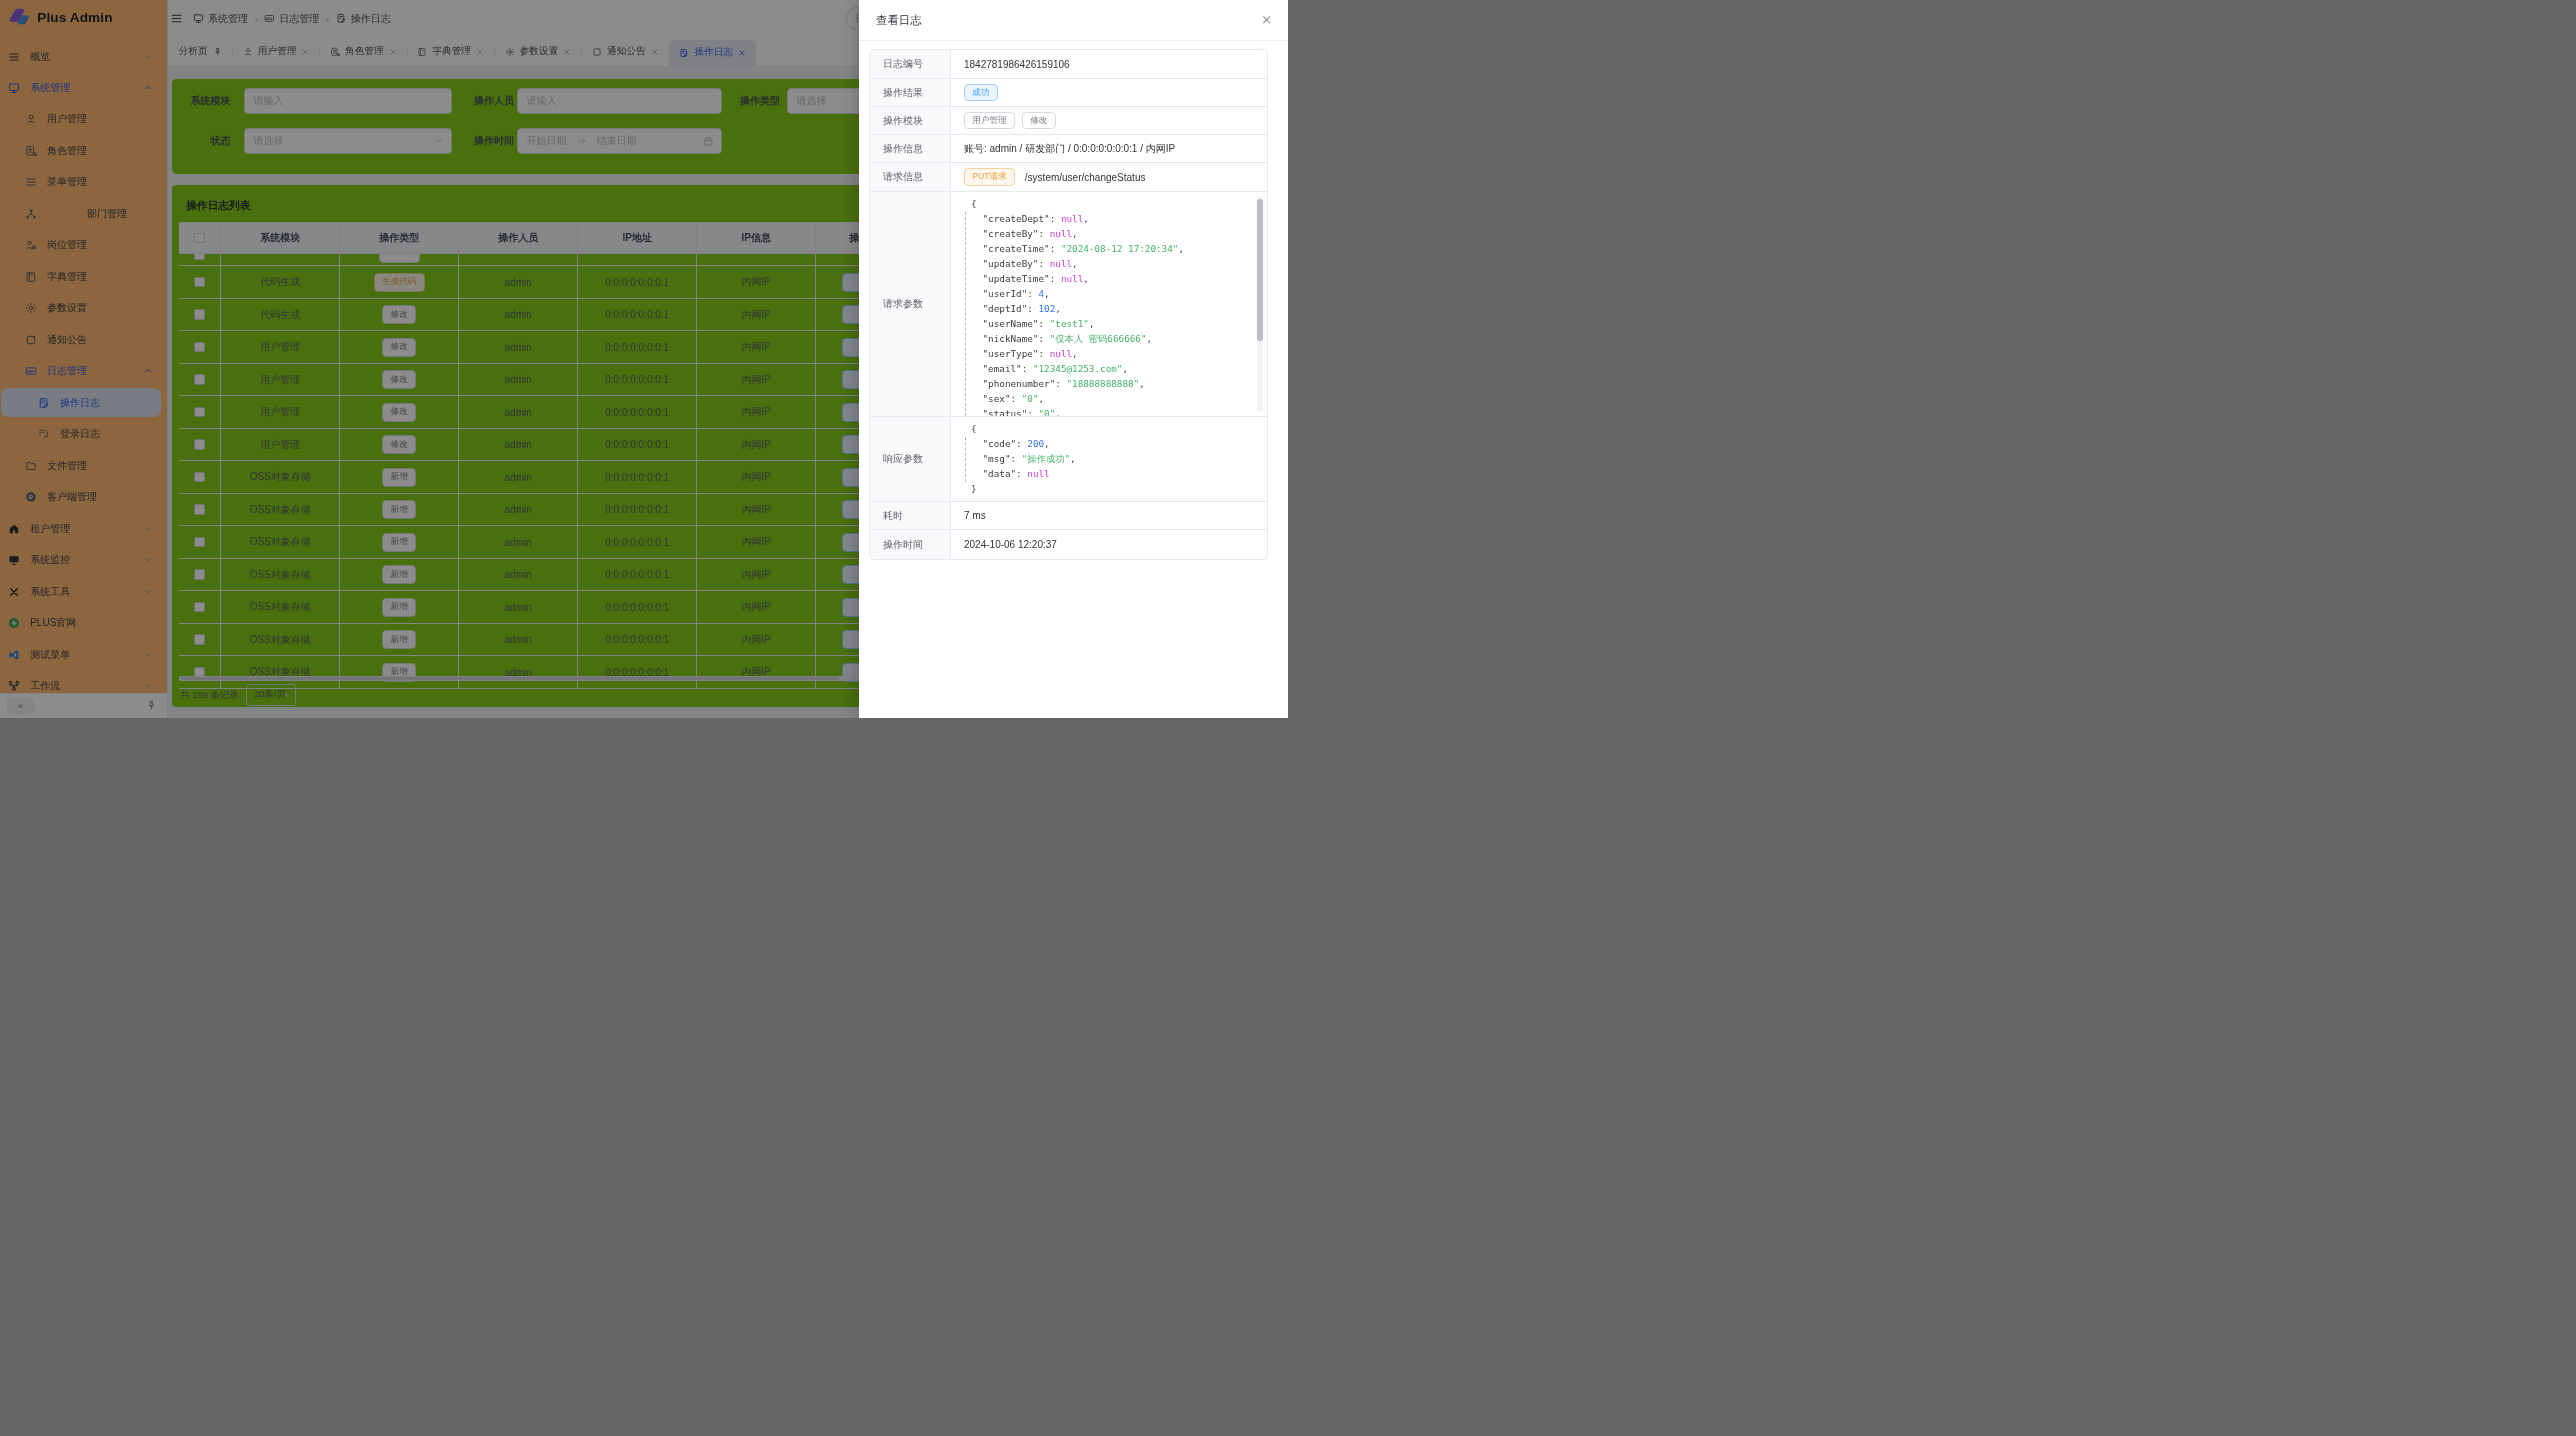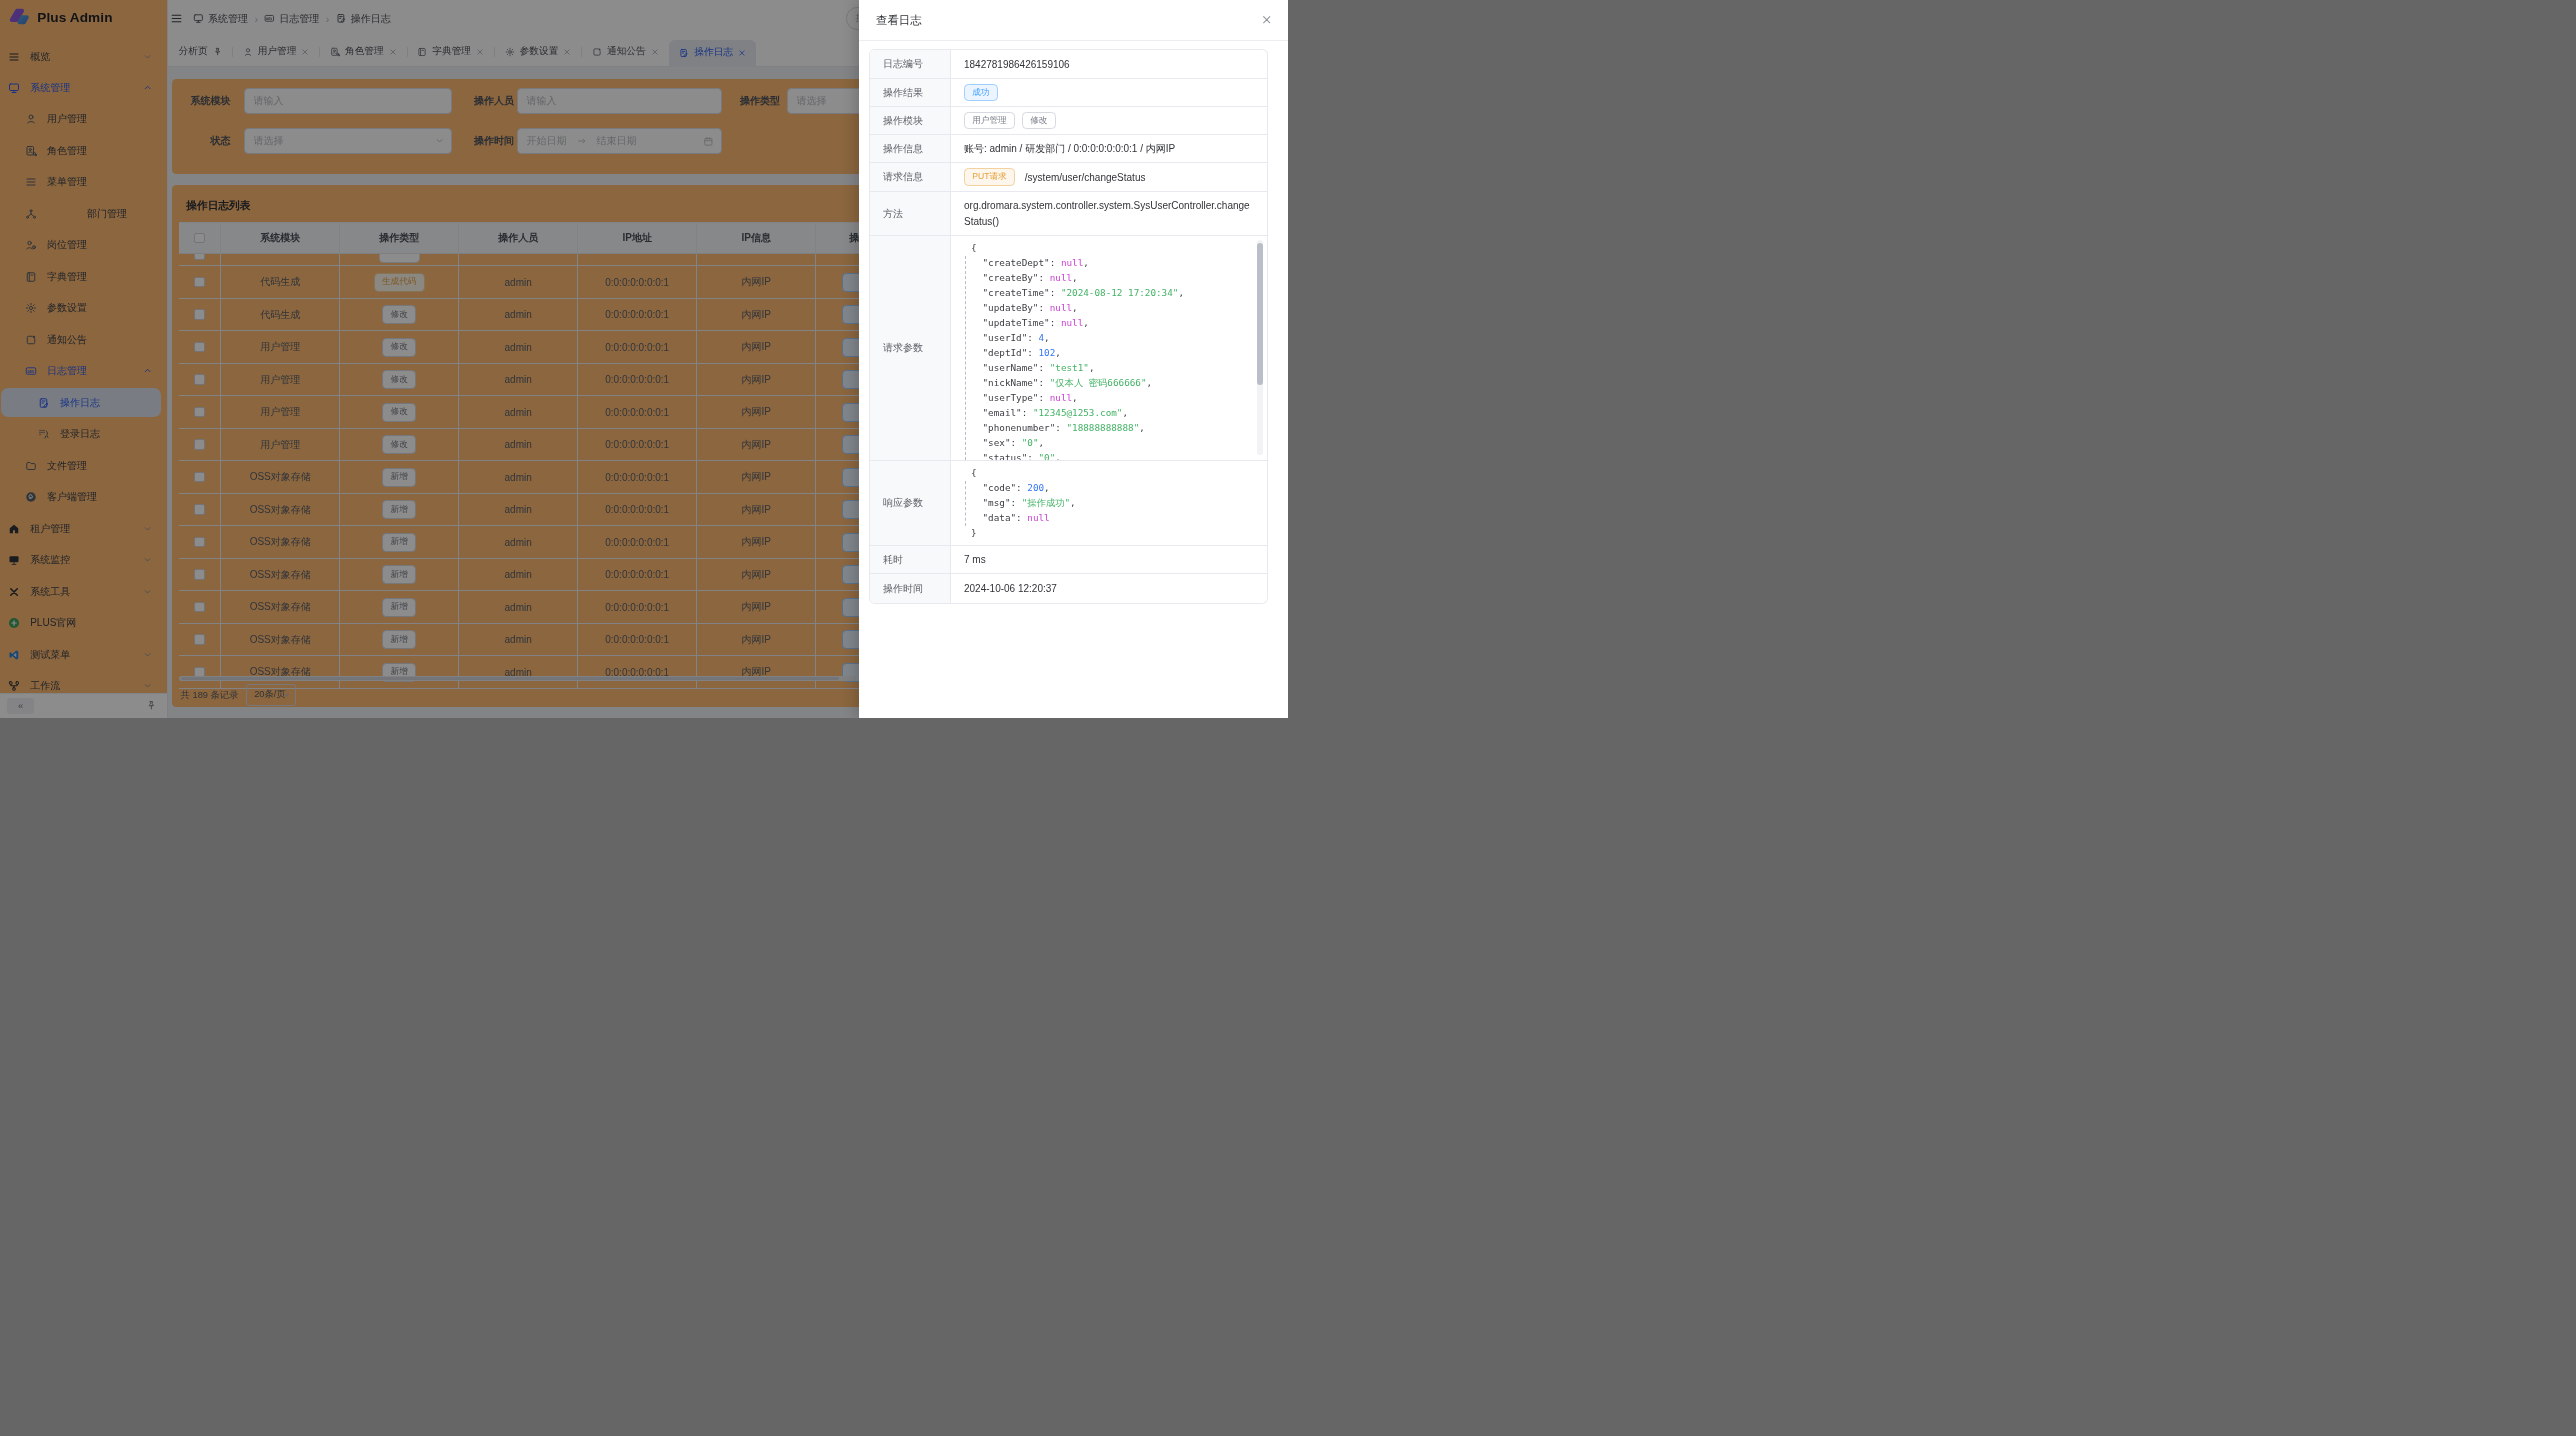--- a/index.html
+++ b/index.html
@@ -44,21 +44,21 @@
           display:flex;align-items:stretch;padding-left:8.6px;z-index:5;}
   .tab{position:relative;display:flex;align-items:center;gap:5px;padding:0 10px;font-size:9.7px;color:#4d525a;cursor:pointer;white-space:nowrap;}
   .tab .tic{width:10px;height:10px;display:inline-flex;color:#6a6f78;}
   .tab .tclose{width:7.9px;height:7.9px;display:inline-flex;color:#9ba0a8;cursor:pointer;}
   .tab .tpin{width:9.3px;height:9.3px;display:inline-flex;color:#3f444c;}
   .tab.active{background:#e7ebf2;border-radius:5.7px 5.7px 0 0;margin-top:2.9px;color:#2e5ef0;}
   .tab.active .tic,.tab.active .tclose{color:#2e5ef0;}
   .tsep{width:0.7px;height:10px;background:#e8eaee;align-self:center;}
 
   
-  .card{position:absolute;background:#fdba74;border-radius:4.3px;}
+  .card{position:absolute;background:#84cc16;border-radius:4.3px;}
   #filter-card{left:172px;top:79px;width:1106px;height:95px;}
   .f-label{position:absolute;font-size:10px;color:#4e545e;font-weight:600;text-align:right;transform:translateY(-50%);}
   .inp{position:absolute;height:26px;border:0.7px solid #dcdfe6;border-radius:4.3px;background:#fff;box-sizing:border-box;
        display:flex;align-items:center;padding:0 8.6px;font-size:10px;color:#b6b9bf;}
   .inp .sel-caret{position:absolute;right:7.2px;width:9.3px;height:9.3px;color:#b6b9bf;display:inline-flex;}
   .range{justify-content:flex-start;gap:0;}
   .range .arrow{width:10px;height:10px;color:#b6b9bf;margin:0 10px;display:inline-flex;}
   .range .cal{position:absolute;right:7.2px;width:10.7px;height:10.7px;color:#b6b9bf;display:inline-flex;}
 
   #table-card{left:172px;top:185px;width:1106px;height:522px;}
@@ -959,24 +959,20 @@
             <span>账号: admin / 研发部门 / 0:0:0:0:0:0:0:1 / 内网IP</span>
           </div>
       </div>
       <div class="d-row" style="height:29px">
         <div class="d-label">请求信息</div>
         <div class="d-val">
           <span class="tag warning" style="height:15.7px">PUT请求</span>
           <span style="margin-left:2.9px">/system/user/changeStatus</span>
         </div>
       </div>
-      <div class="d-row" style="height:44px">
-        <div class="d-label">方法</div>
-        <div class="d-val block">org.dromara.system.controller.system.SysUserController.changeStatus()</div>
-      </div>
       <div class="d-row" style="height:225px">
         <div class="d-label">请求参数</div>
         <div class="d-val jsonwrap">
           <div class="json" id="req-json">
               <div class="jline brace"><span>{</span></div>
               <div class="jline"><span class="jk">"createDept"</span><span>: </span><span class="jnul">null</span><span>,</span></div>
               <div class="jline"><span class="jk">"createBy"</span><span>: </span><span class="jnul">null</span><span>,</span></div>
               <div class="jline"><span class="jk">"createTime"</span><span>: </span><span class="jstr">"2024-08-12 17:20:34"</span><span>,</span></div>
               <div class="jline"><span class="jk">"updateBy"</span><span>: </span><span class="jnul">null</span><span>,</span></div>
               <div class="jline"><span class="jk">"updateTime"</span><span>: </span><span class="jnul">null</span><span>,</span></div>

